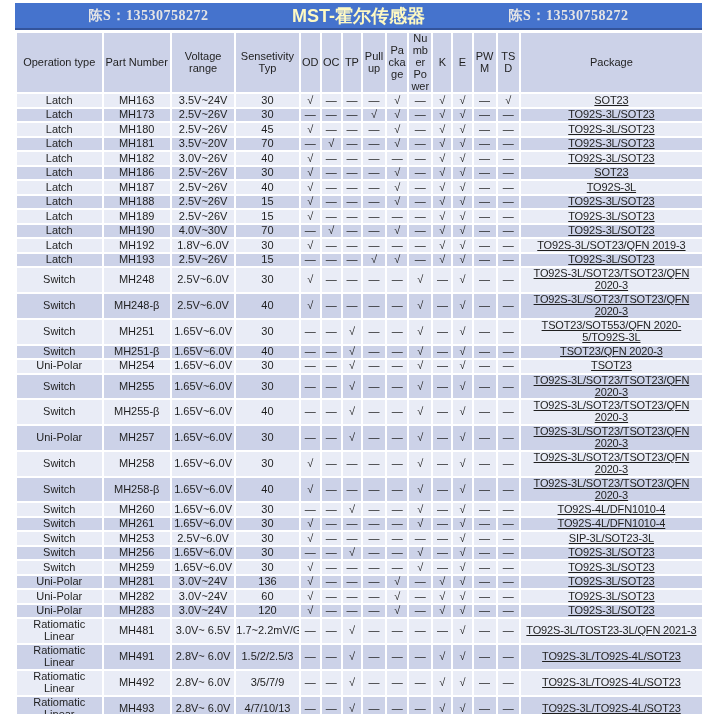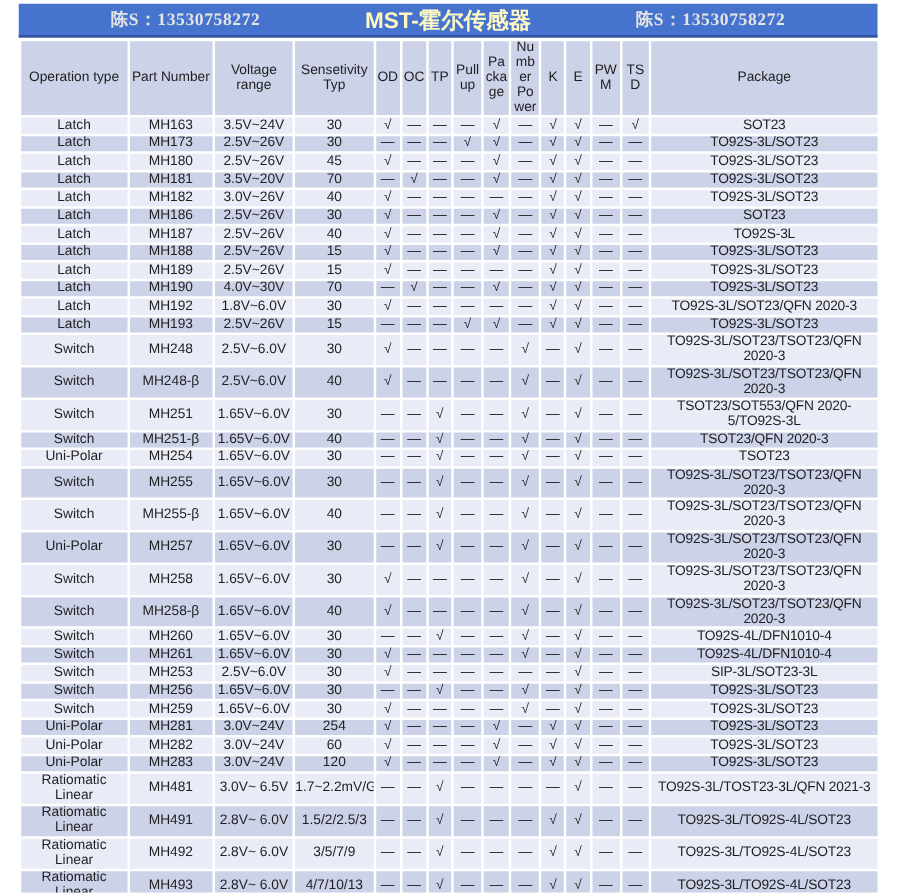--- a/index.html
+++ b/index.html
@@ -64,21 +64,21 @@
     height: 51px;
   }
   .sensor-table th.flag {
     word-break: break-all;
     padding: 0 1px;
   }
   .sensor-table tr.light td { background: #e9ecf6; }
   .sensor-table tr.dark  td { background: #ccd2e8; }
   .sensor-table tr.single td { height: 12.5px; }
   .sensor-table tr.tall td   { height: 14px; }
-  .sensor-table td.pkg { letter-spacing: -0.15px; }
+  .sensor-table td.pkg { letter-spacing: -0.15px; text-decoration: underline; }
 </style>
 </head>
 <body>
 
 <div class="page">
 
   <div class="title-bar">
     <span class="side">陈S：13530758272</span>
     <span class="main-title">MST-霍尔传感器</span>
     <span class="side">陈S：13530758272</span>
@@ -300,21 +300,21 @@
           <td>√</td>
           <td>—</td>
           <td>—</td>
           <td>—</td>
           <td>—</td>
           <td>—</td>
           <td>√</td>
           <td>√</td>
           <td>—</td>
           <td>—</td>
-          <td class="pkg">TO92S-3L/SOT23/QFN 2020-3</td>
+          <td class="pkg">TO92S-3L/SOT23/QFN 2019-3</td>
         </tr>
         <tr class="dark single">
           <td>Latch</td>
           <td>MH193</td>
           <td>2.5V~26V</td>
           <td>15</td>
           <td>—</td>
           <td>—</td>
           <td>—</td>
           <td>√</td>
@@ -578,21 +578,21 @@
           <td>—</td>
           <td>√</td>
           <td>—</td>
           <td>—</td>
           <td class="pkg">TO92S-3L/SOT23</td>
         </tr>
         <tr class="dark single">
           <td>Uni-Polar</td>
           <td>MH281</td>
           <td>3.0V~24V</td>
-          <td>254</td>
+          <td>136</td>
           <td>√</td>
           <td>—</td>
           <td>—</td>
           <td>—</td>
           <td>√</td>
           <td>—</td>
           <td>√</td>
           <td>√</td>
           <td>—</td>
           <td>—</td>

